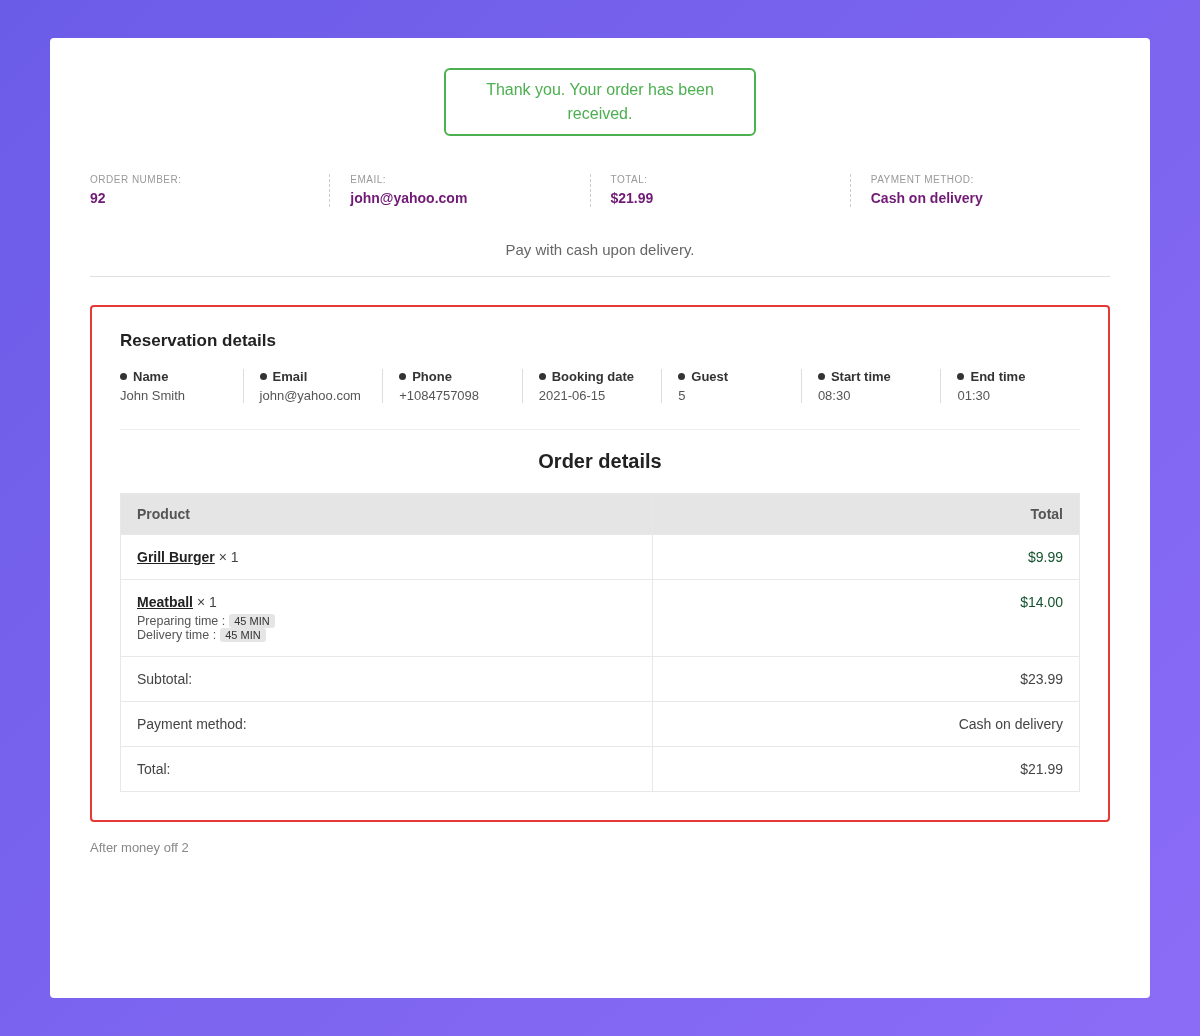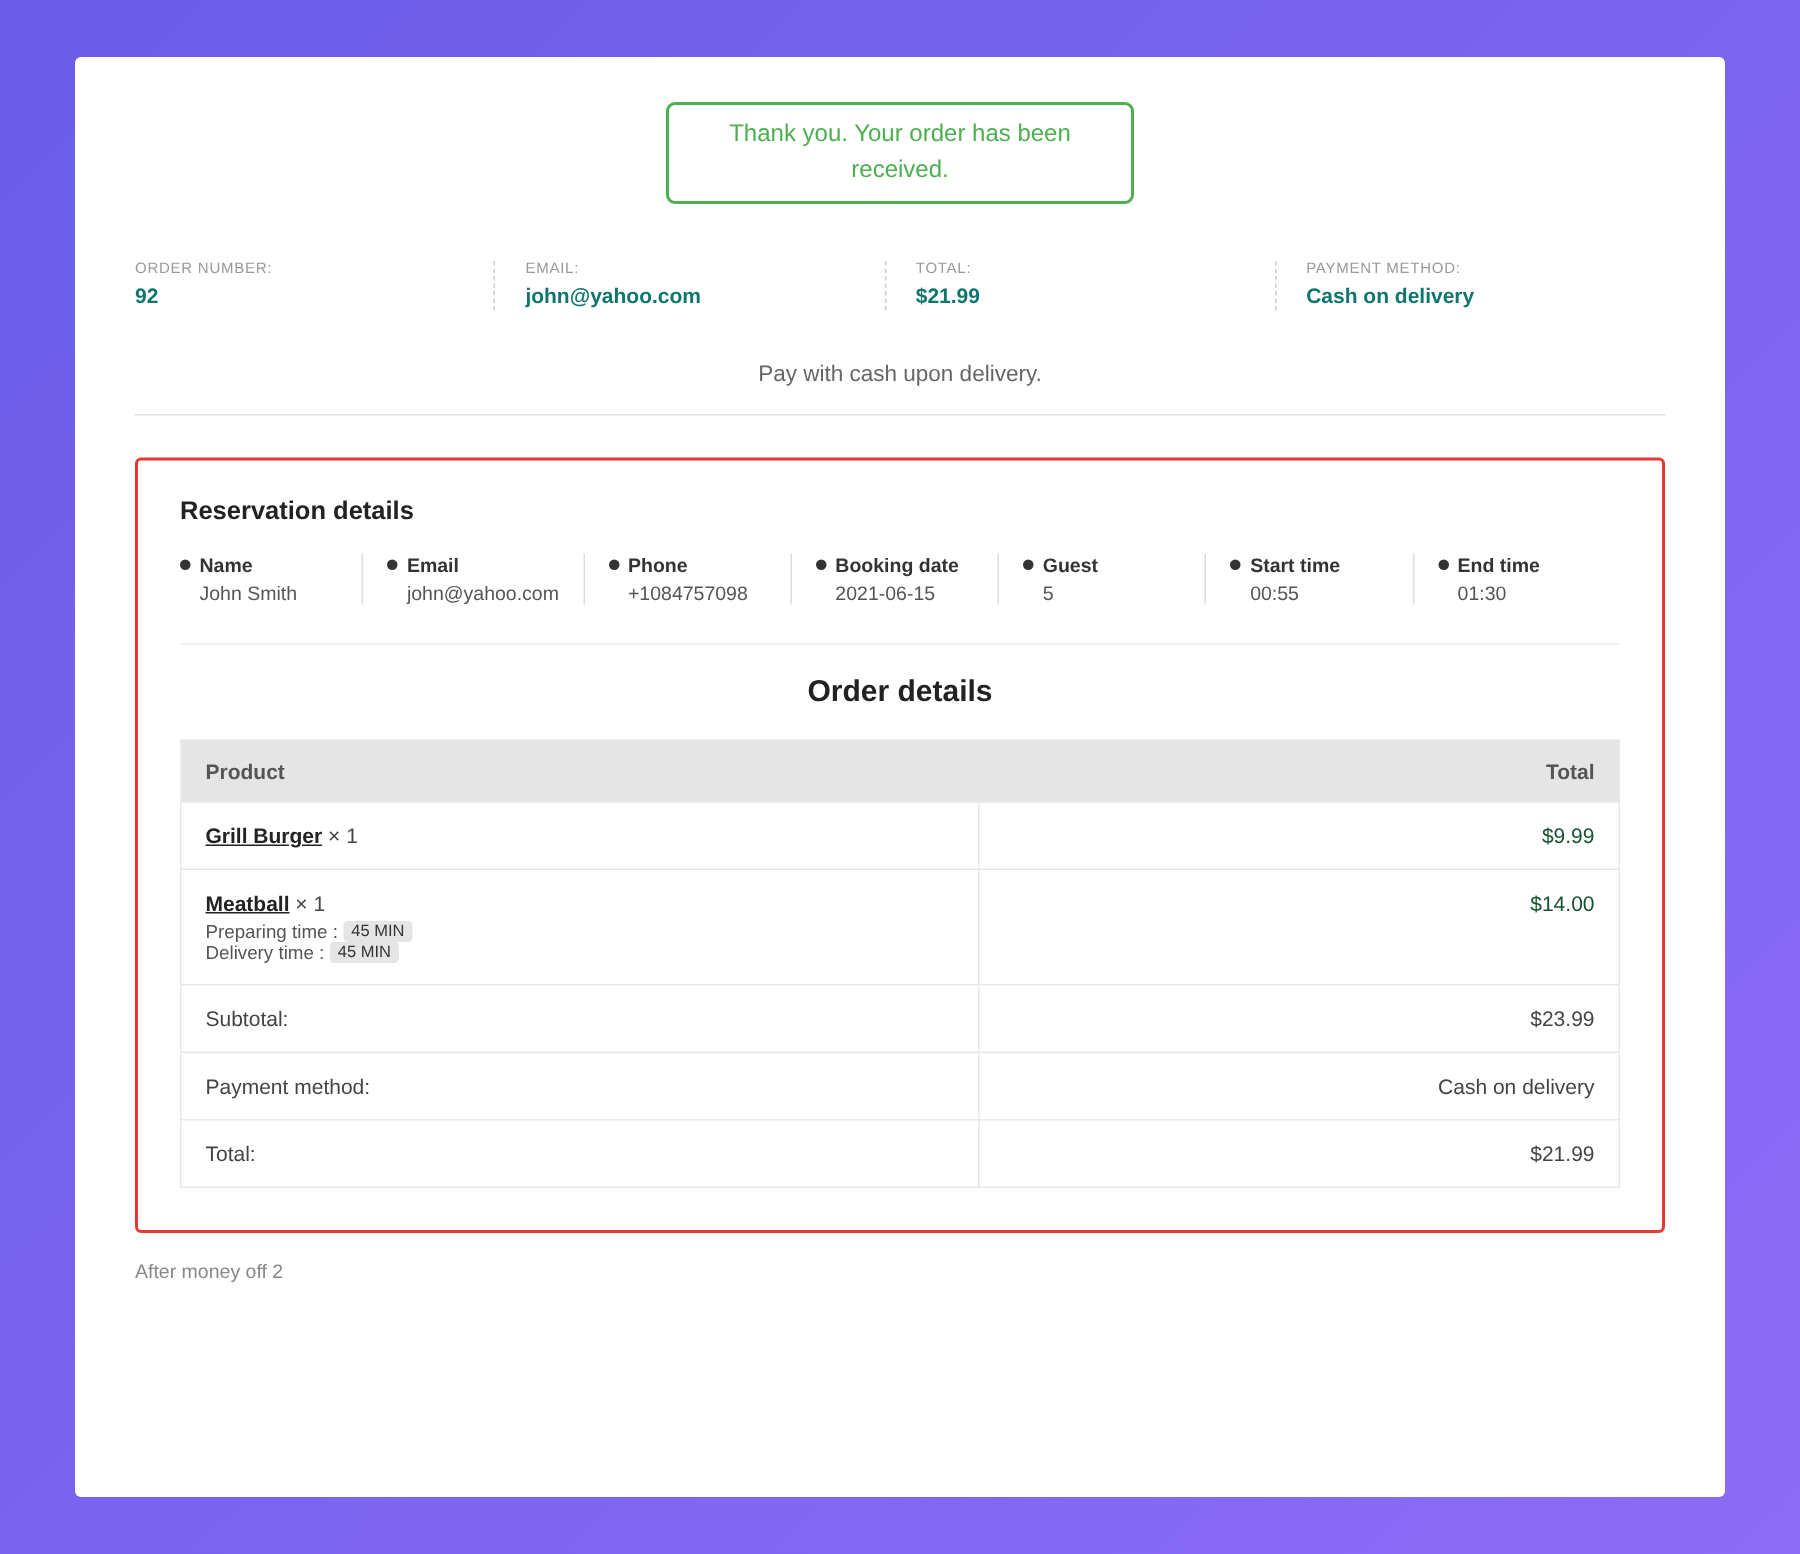--- a/index.html
+++ b/index.html
@@ -66,21 +66,21 @@
       color: #999;
       text-transform: uppercase;
       letter-spacing: 0.5px;
       margin-bottom: 4px;
       display: block;
     }
 
     .meta-value {
       font-size: 14px;
       font-weight: 600;
-      color: #0f766e;
+      color: #701a75;
     }
 
     
     .cash-note {
       text-align: center;
       font-size: 15px;
       color: #666;
       margin-bottom: 18px;
     }
 
@@ -142,21 +142,20 @@
 
     .res-label {
       font-size: 13px;
       font-weight: 700;
       color: #333;
     }
 
     .res-value {
       font-size: 13px;
       color: #555;
-      margin-left: 13px;
     }
 
     
     .order-details-title {
       text-align: center;
       font-size: 20px;
       font-weight: 700;
       color: #222;
       margin-bottom: 20px;
     }
@@ -323,21 +322,21 @@
           <span class="bullet"></span>
           <span class="res-label">Guest</span>
         </div>
         <div class="res-value">5</div>
       </div>
       <div class="res-col">
         <div class="res-col-header">
           <span class="bullet"></span>
           <span class="res-label">Start time</span>
         </div>
-        <div class="res-value">00:55</div>
+        <div class="res-value">08:30</div>
       </div>
       <div class="res-col">
         <div class="res-col-header">
           <span class="bullet"></span>
           <span class="res-label">End time</span>
         </div>
         <div class="res-value">01:30</div>
       </div>
     </div>
 

